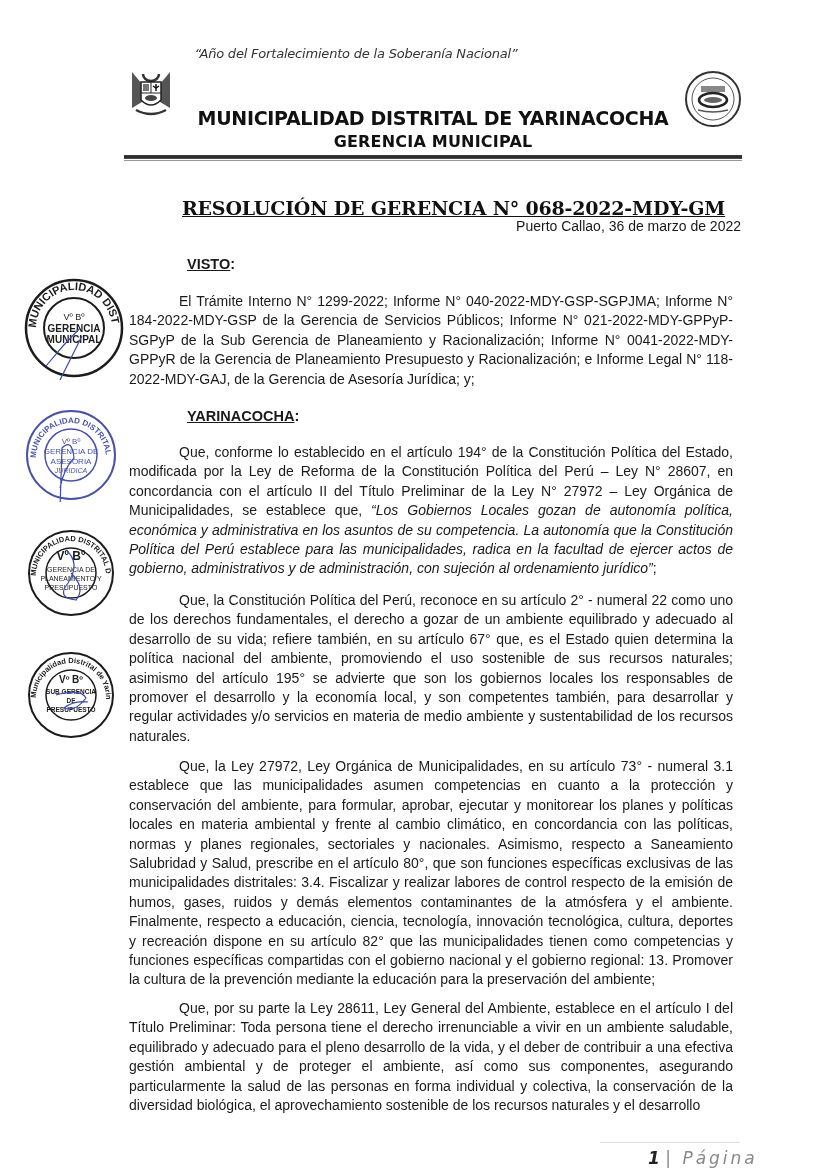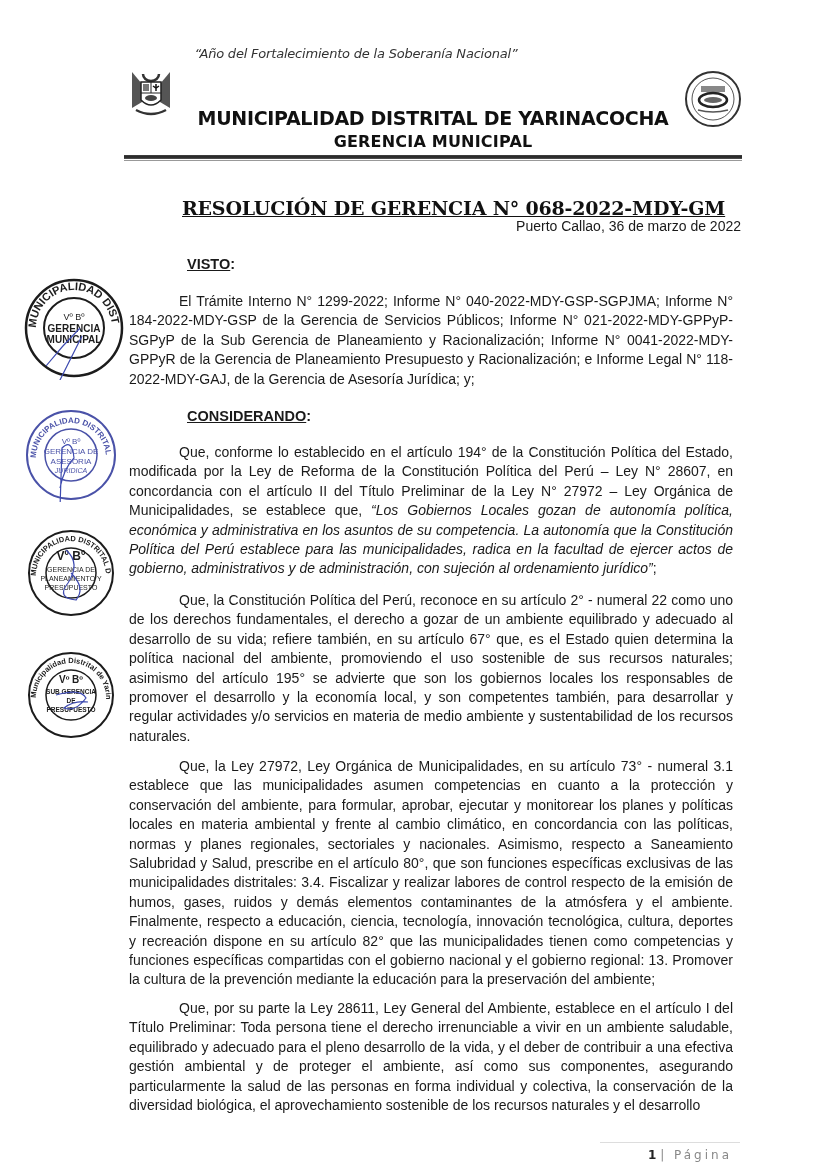--- a/index.html
+++ b/index.html
@@ -18,21 +18,21 @@
   .rule2 { position: absolute; top: 160px; left: 124px; width: 618px; height: 1px; background: #999; }
   .title { position: absolute; top: 181px; left: 182px; font-family: "DejaVu Serif", serif; font-weight: bold;
            font-size: 19px; text-decoration: underline; color: #111; letter-spacing: -0.2px; margin-top: 16px; }
   .date { position: absolute; top: 218px; right: 85px; font-size: 14px; }
   .section { position: absolute; left: 187px; font-weight: bold; font-size: 14.5px; }
   .section .u { text-decoration: underline; text-align: center; }
   .para { position: absolute; left: 129px; width: 604px; font-size: 14px; line-height: 19.4px;
           text-align: justify; text-indent: 50px; }
   .para i { }
   .footer-line { position: absolute; top: 1142px; left: 600px; width: 140px; height: 1px; background: #ddd; }
-  .pager { position: absolute; top: 1148px; left: 648px; font-family: "DejaVu Sans", sans-serif; font-size: 12px; }
+  .pager { position: absolute; top: 1148px; left: 648px; font-family: "DejaVu Sans", sans-serif; font-size: 17px; font-style: italic; }
   .pager .num { font-weight: bold; color: #222; }
   .pager .lbl { color: #888; letter-spacing: 3px; }
   .stamp { position: absolute; }
 </style>
 </head>
 <body>
 
 <div class="motto">“Año del Fortalecimiento de la Soberanía Nacional”</div>
 
 <svg class="coat" viewBox="0 0 46 50">
@@ -62,21 +62,21 @@
 <div class="rule"></div>
 <div class="rule2"></div>
 
 <div class="title">RESOLUCIÓN DE GERENCIA N° 068-2022-MDY-GM</div>
 <div class="date">Puerto Callao, 36 de marzo de 2022</div>
 
 <div class="section" style="top:256px"><span class="u">VISTO</span>:</div>
 
 <div class="para" style="top:292px">El Trámite Interno N° 1299-2022; Informe N° 040-2022-MDY-GSP-SGPJMA; Informe N° 184-2022-MDY-GSP de la Gerencia de Servicios Públicos; Informe N° 021-2022-MDY-GPPyP-SGPyP de la Sub Gerencia de Planeamiento y Racionalización; Informe N° 0041-2022-MDY-GPPyR de la Gerencia de Planeamiento Presupuesto y Racionalización; e Informe Legal N° 118-2022-MDY-GAJ, de la Gerencia de Asesoría Jurídica; y;</div>
 
-<div class="section" style="top:408px"><span class="u">CONSIDERANDO</span>:</div>
+<div class="section" style="top:408px"><span class="u">YARINACOCHA</span>:</div>
 
 <div class="para" style="top:443px"><span>Que, conforme lo establecido en el artículo 194° de la Constitución Política del Estado, modificada por la Ley de Reforma de la Constitución Política del Perú – Ley N° 28607, en concordancia con el artículo II del Título Preliminar de la Ley N° 27972 – Ley Orgánica de Municipalidades, se establece que, </span><i>“Los Gobiernos Locales gozan de autonomía política, económica y administrativa en los asuntos de su competencia. La autonomía que la Constitución Política del Perú establece para las municipalidades, radica en la facultad de ejercer actos de gobierno, administrativos y de administración, con sujeción al ordenamiento jurídico”</i><span>;</span></div>
 
 <div class="para" style="top:591px">Que, la Constitución Política del Perú, reconoce en su artículo 2° - numeral 22 como uno de los derechos fundamentales, el derecho a gozar de un ambiente equilibrado y adecuado al desarrollo de su vida; refiere también, en su artículo 67° que, es el Estado quien determina la política nacional del ambiente, promoviendo el uso sostenible de sus recursos naturales; asimismo del artículo 195° se advierte que son los gobiernos locales los responsables de promover el desarrollo y la economía local, y son competentes también, para desarrollar y regular actividades y/o servicios en materia de medio ambiente y sustentabilidad de los recursos naturales.</div>
 
 <div class="para" style="top:757px">Que, la Ley 27972, Ley Orgánica de Municipalidades, en su artículo 73° - numeral 3.1 establece que las municipalidades asumen competencias en cuanto a la protección y conservación del ambiente, para formular, aprobar, ejecutar y monitorear los planes y políticas locales en materia ambiental y frente al cambio climático, en concordancia con las políticas, normas y planes regionales, sectoriales y nacionales. Asimismo, respecto a Saneamiento Salubridad y Salud, prescribe en el artículo 80°, que son funciones específicas exclusivas de las municipalidades distritales: 3.4. Fiscalizar y realizar labores de control respecto de la emisión de humos, gases, ruidos y demás elementos contaminantes de la atmósfera y el ambiente. Finalmente, respecto a educación, ciencia, tecnología, innovación tecnológica, cultura, deportes y recreación dispone en su artículo 82° que las municipalidades tienen como competencias y funciones específicas compartidas con el gobierno nacional y el gobierno regional: 13. Promover la cultura de la prevención mediante la educación para la preservación del ambiente;</div>
 
 <div class="para" style="top:999px">Que, por su parte la Ley 28611, Ley General del Ambiente, establece en el artículo I del Título Preliminar: Toda persona tiene el derecho irrenunciable a vivir en un ambiente saludable, equilibrado y adecuado para el pleno desarrollo de la vida, y el deber de contribuir a una efectiva gestión ambiental y de proteger el ambiente, así como sus componentes, asegurando particularmente la salud de las personas en forma individual y colectiva, la conservación de la diversidad biológica, el aprovechamiento sostenible de los recursos naturales y el desarrollo</div>
 
 <svg class="stamp" style="left:22px;top:276px" width="104" height="104" viewBox="0 0 104 104">

